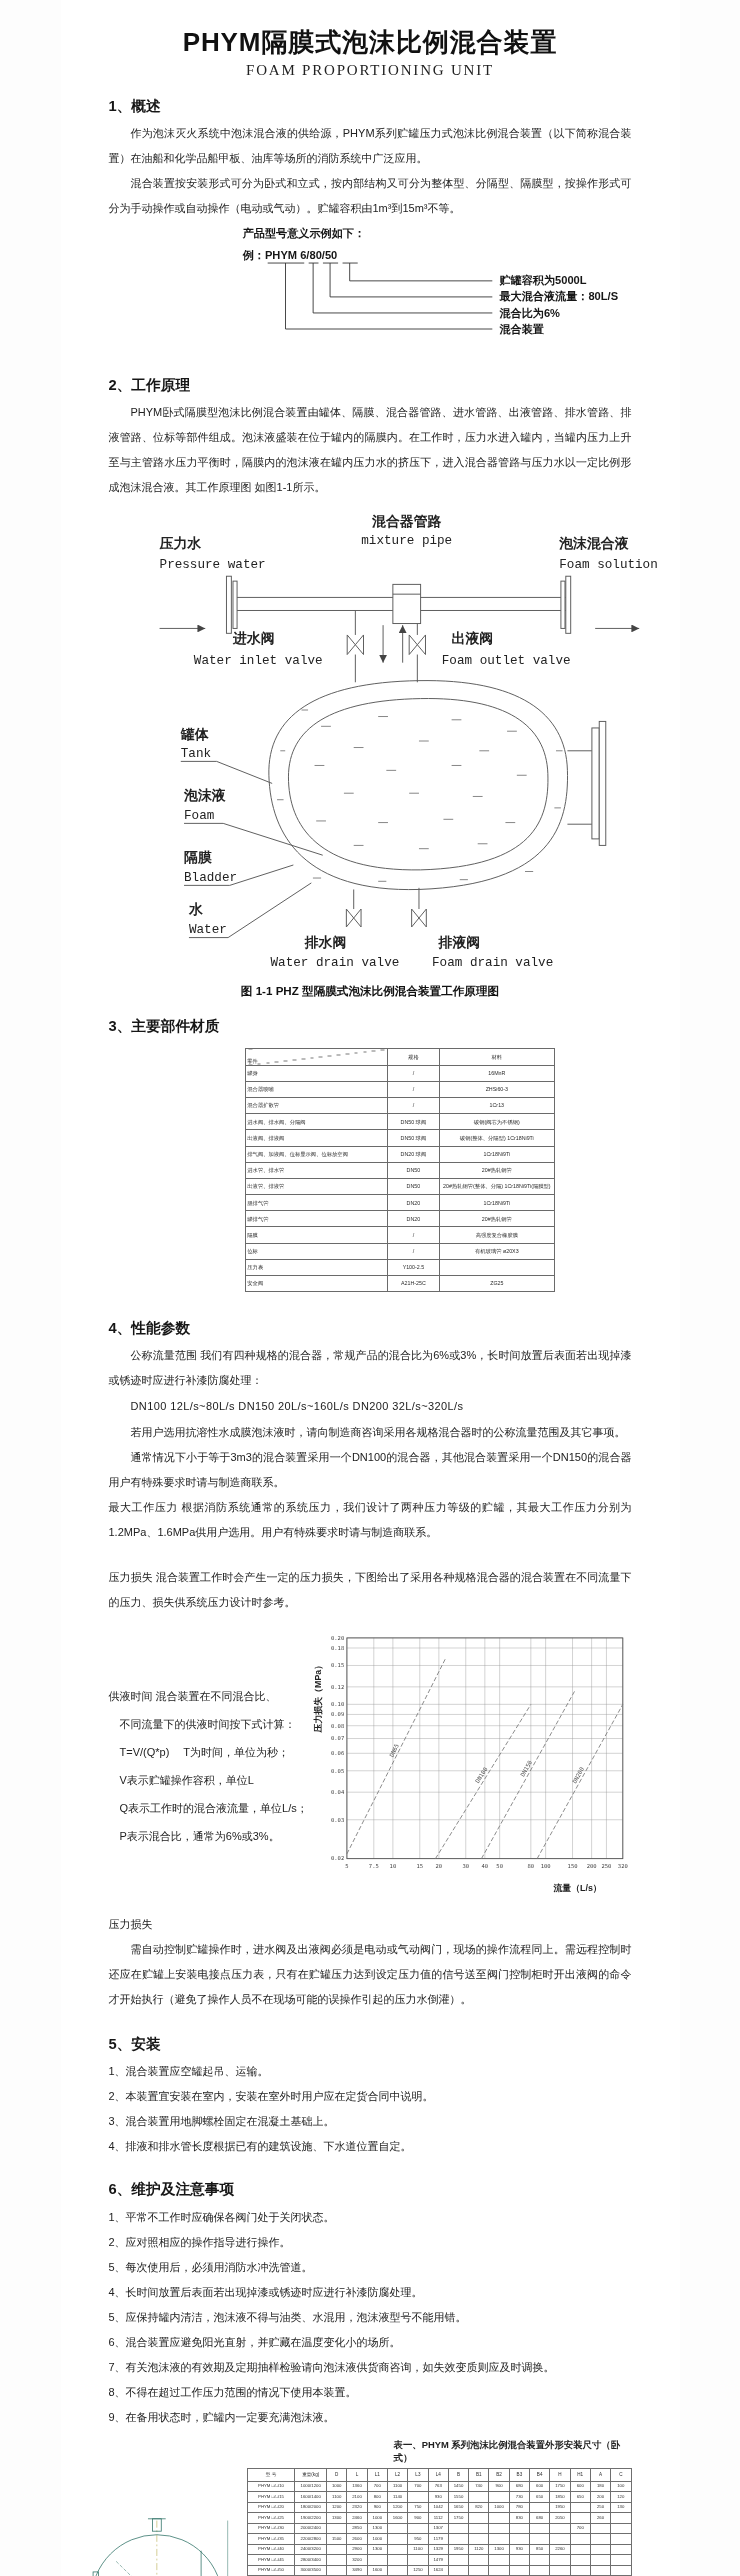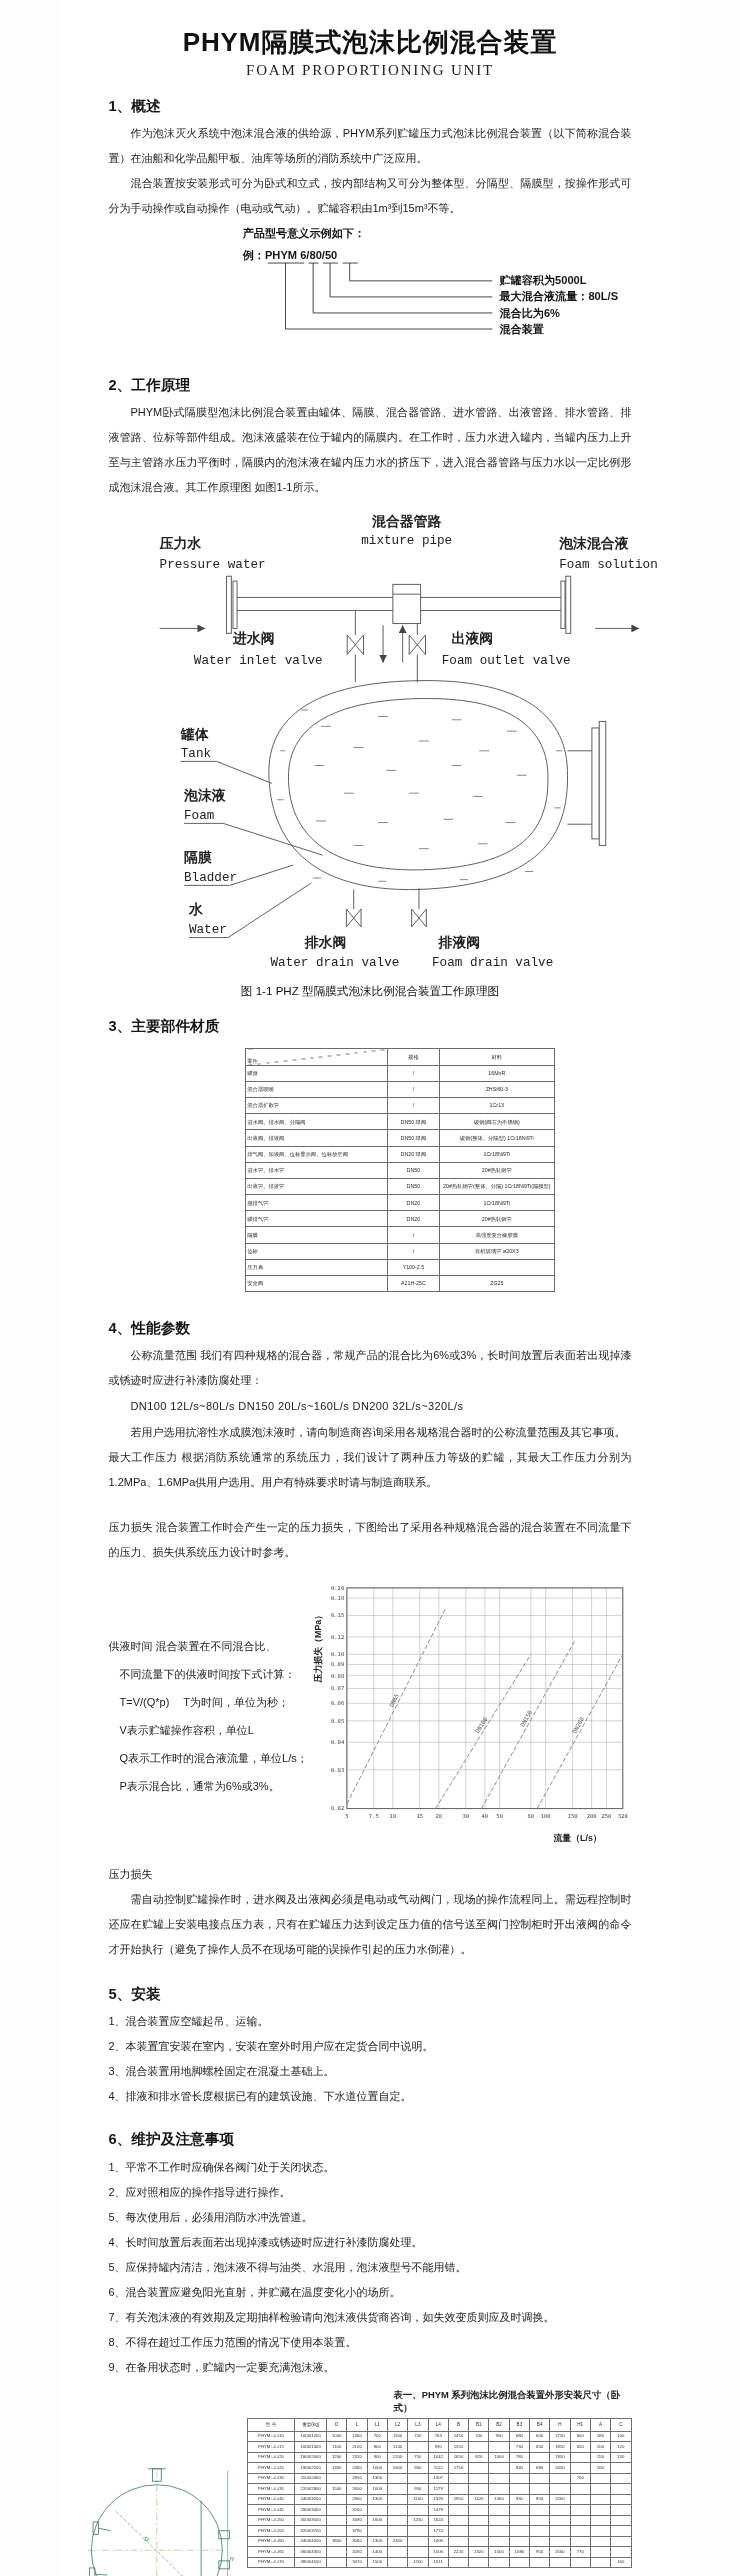--- a/index.html
+++ b/index.html
@@ -8,21 +8,21 @@
     margin:0 auto;background:#ffffff;color:#1b1b1b;
     font-family:"Liberation Sans",sans-serif;
     padding:12.5px 48px 0 48px;position:relative;
   }
   h1{font-size:26px;text-align:center;margin:12.5px 0 1.8px 0;letter-spacing:0.9px;color:#111;}
   .subtitle{font-family:"Liberation Serif",serif;font-size:15px;text-align:center;letter-spacing:1.8px;margin-bottom:18px;color:#222;}
   h2{font-size:14.7px;margin:18px 0 5.3px 0;color:#161616;}
   .para{font-size:11px;line-height:25px;text-align:justify;color:#222;}
   .indent{text-indent:2em;}
   .flowline{font-size:11px;line-height:27px;padding-left:2em;letter-spacing:0.4px;}
-  .fig-caption{text-align:center;font-size:11.6px;font-weight:normal;margin:5.3px 0 12.5px 0;color:#111;}
+  .fig-caption{text-align:center;font-size:11.6px;font-weight:bold;margin:5.3px 0 12.5px 0;color:#111;}
   .tbl-caption{font-size:9.4px;font-weight:bold;color:#222;margin:9px 0 3.6px 0;}
   .cap1{margin-left:285px;}
 
   
   .parts-table{border-collapse:collapse;margin:12.5px 0 0 136px;width:310px;table-layout:fixed;}
   .parts-table th,.parts-table td{border:0.5px solid #6a6a6a;font-size:5.3px;font-weight:normal;color:#2a2a2a;
     padding:0.9px 1.8px;text-align:center;height:13.4px;line-height:6.2px;}
   .parts-table th:first-child{
     background:linear-gradient(to bottom right,transparent 49.5%,#777 49.5%,#777 50.8%,transparent 50.8%);
     text-align:left;vertical-align:bottom;}
@@ -307,20 +307,21 @@
           <td>A21H-25C</td>
           <td>ZG25</td>
         </tr>
       </tbody>
   </table>
 
   <h2 style="margin-top:27px;">4、性能参数</h2>
   <div class="para indent">公称流量范围  我们有四种规格的混合器，常规产品的混合比为6%或3%，长时间放置后表面若出现掉漆或锈迹时应进行补漆防腐处理：</div>
   <div class="flowline">DN100  12L/s~80L/s   DN150  20L/s~160L/s   DN200  32L/s~320L/s</div>
   <div class="para indent">若用户选用抗溶性水成膜泡沫液时，请向制造商咨询采用各规格混合器时的公称流量范围及其它事项。</div>
+  <div class="para indent">通常情况下小于等于3m3的混合装置采用一个DN100的混合器，其他混合装置采用一个DN150的混合器用户有特殊要求时请与制造商联系。</div>
   <div class="para">最大工作压力 根据消防系统通常的系统压力，我们设计了两种压力等级的贮罐，其最大工作压力分别为1.2MPa、1.6MPa供用户选用。用户有特殊要求时请与制造商联系。</div>
   <div class="para" style="margin-top:19.6px;">压力损失  混合装置工作时会产生一定的压力损失，下图给出了采用各种规格混合器的混合装置在不同流量下的压力、损失供系统压力设计时参考。</div>
 
   <div class="twocol">
     <div class="left">
         <div class="line">供液时间  混合装置在不同混合比、</div>
         <div class="line">　不同流量下的供液时间按下式计算：</div>
         <div class="line">　T=V/(Q*p)　 T为时间，单位为秒；</div>
         <div class="line">　V表示贮罐操作容积，单位L</div>
         <div class="line">　Q表示工作时的混合液流量，单位L/s；</div>

